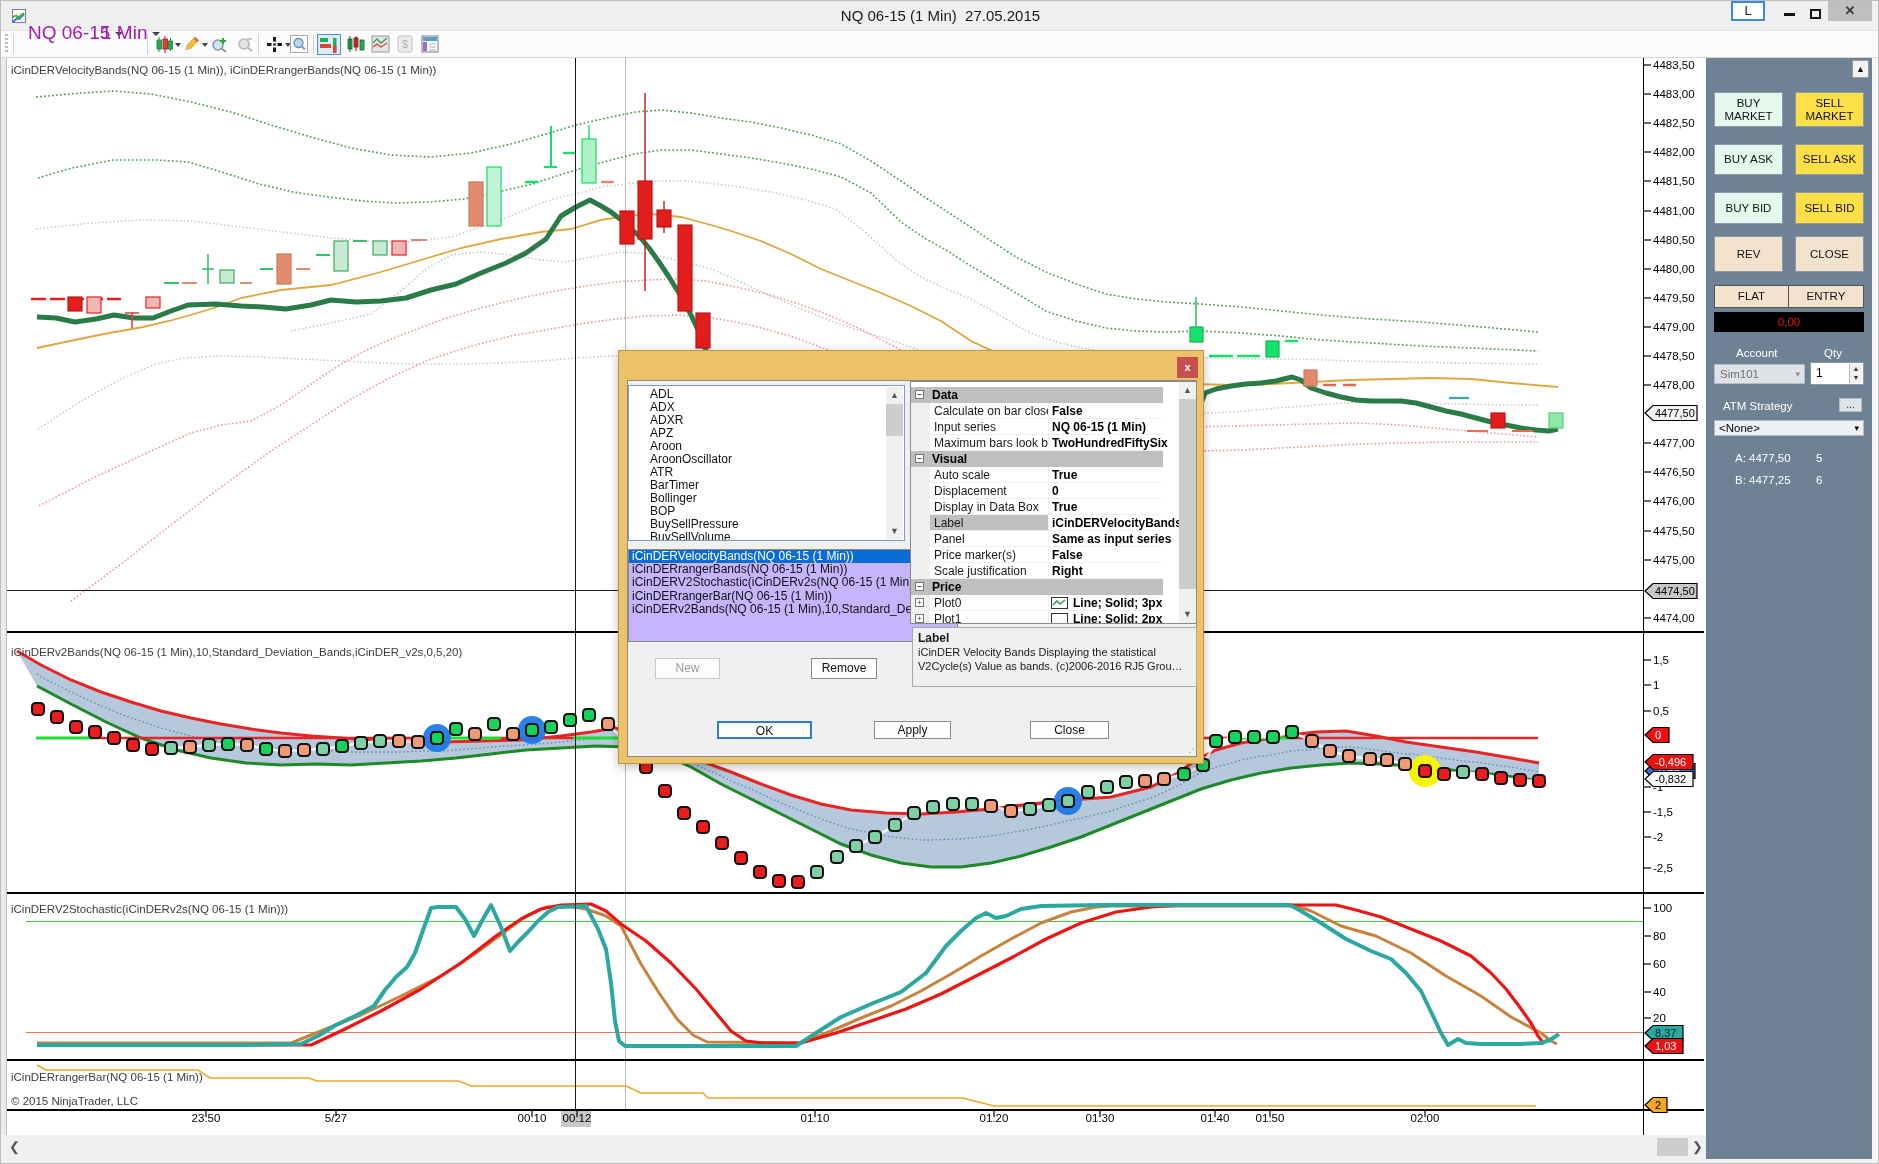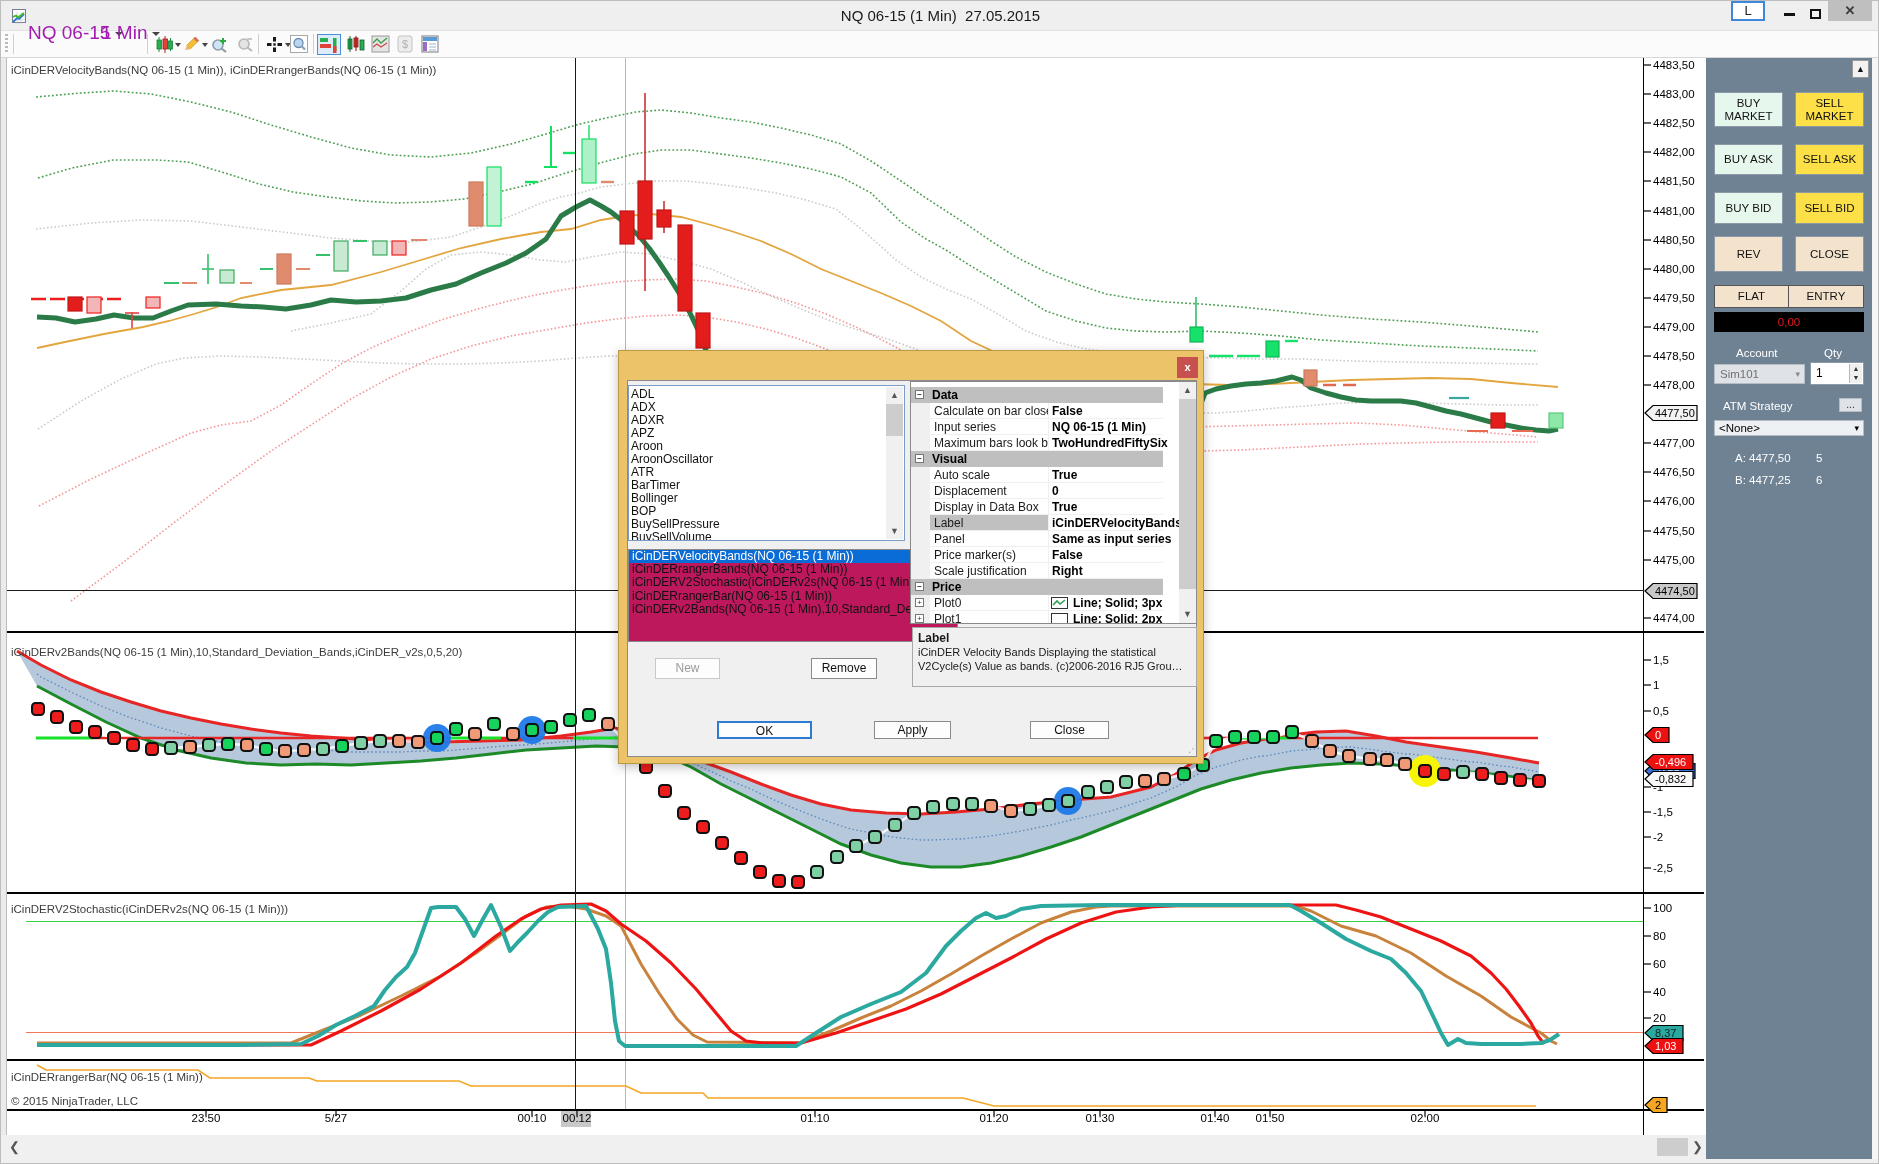--- a/index.html
+++ b/index.html
@@ -39,26 +39,26 @@
 #larr{left:8px;top:1138px;font-size:13px;color:#555}
 #rarr{left:1691px;top:1138px;font-size:13px;color:#555}
 #bstrip{left:0;top:1158px;width:1879px;height:6px;background:#f0f0f0}
 #rstrip{left:1871px;top:57px;width:8px;height:1101px;background:#f6f6f6}
 
 #dlg{left:617px;top:349px;width:586px;height:414px;background:#ecc369;border:1px solid #b89944;box-shadow:0 3px 10px rgba(0,0,0,0.25)}
 #dlgtitle{left:0;top:0;width:100%;height:29px;text-align:center;font-size:14px;color:#1a1a1a;line-height:30px}
 #dlgx{left:558px;top:6px;width:21px;height:21px;background:#c75050;color:#fff;font-size:11px;font-weight:bold;text-align:center;line-height:20px}
 #dlginner{left:8px;top:29px;width:570px;height:377px;background:#f0f0f0;border:1px solid #8b8b8b}
 #list1{left:0;top:4px;width:277px;height:156px;background:#fff;border:1px solid #7b9cc7;font-size:12px;color:#111;overflow:hidden}
-#list1 .li{height:13px;line-height:13px;padding-left:2px;white-space:nowrap}
+#list1 .li{height:13px;line-height:13px;padding-left:21px;white-space:nowrap}
 #l1sb{position:absolute;right:1px;top:1px;width:17px;height:152px;background:#f0f0f0}
 #l1sb .up{position:absolute;top:0;left:0;width:17px;height:17px;text-align:center;font-size:9px;color:#555;line-height:16px}
 #l1sb .dn{position:absolute;bottom:0;left:0;width:17px;height:17px;text-align:center;font-size:9px;color:#555;line-height:18px}
 #l1sb .th{position:absolute;top:17px;left:0;width:17px;height:32px;background:#cdcdcd}
-#list2{left:0;top:168px;width:330px;height:93px;background:#be185d;border:1px solid #8a8a8a;font-size:12px;color:#111;overflow:hidden}
+#list2{left:0;top:168px;width:330px;height:93px;background:#c4b5fd;border:1px solid #8a8a8a;font-size:12px;color:#111;overflow:hidden}
 #list2 .li{height:13.2px;line-height:13.2px;padding-left:3px;white-space:nowrap}
 #list2 .sel{background:#0a6cd6;color:#fff}
 .btn{position:absolute;background:#fdfdfd;border:1px solid #8a8a8a;font-size:12px;color:#111;text-align:center}
 #bnew{left:27px;top:277px;width:65px;height:21px;line-height:19px;color:#9b9b9b;border-color:#c8c8c8}
 #brem{left:183px;top:277px;width:66px;height:21px;line-height:19px}
 #bok{left:89px;top:340px;width:95px;height:18px;line-height:16px;border:2px solid #2d7cd4}
 #bapply{left:246px;top:340px;width:77px;height:18px;line-height:16px}
 #bclose{left:402px;top:340px;width:79px;height:18px;line-height:16px}
 
 #pgrid{left:282px;top:0;width:287px;height:243px;background:#fff;border:1px solid #8a8a8a;font-size:12px;overflow:hidden}

